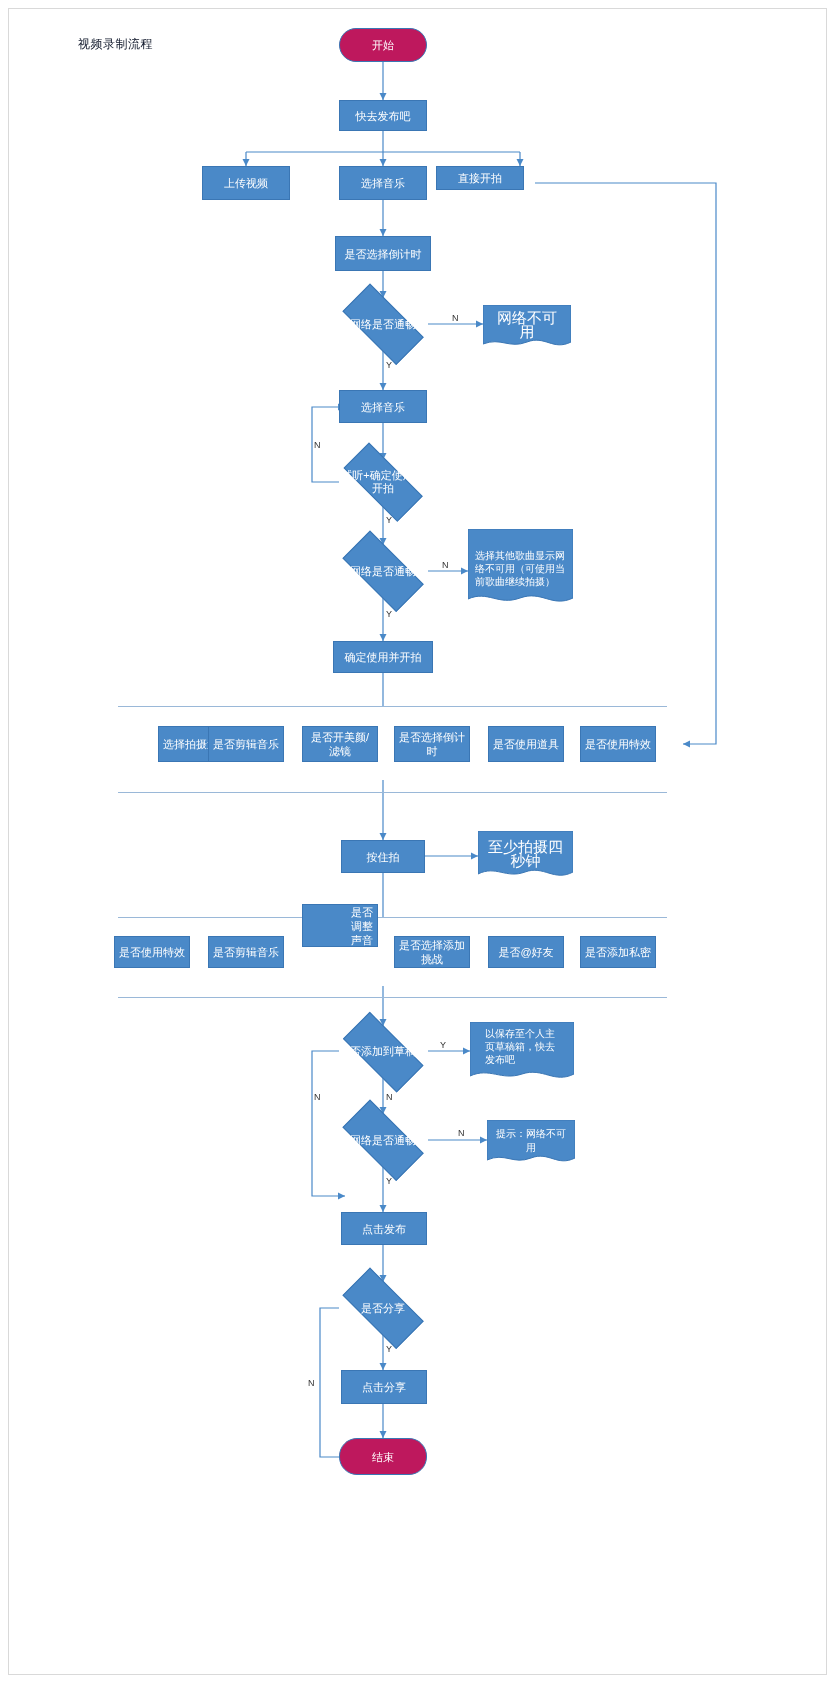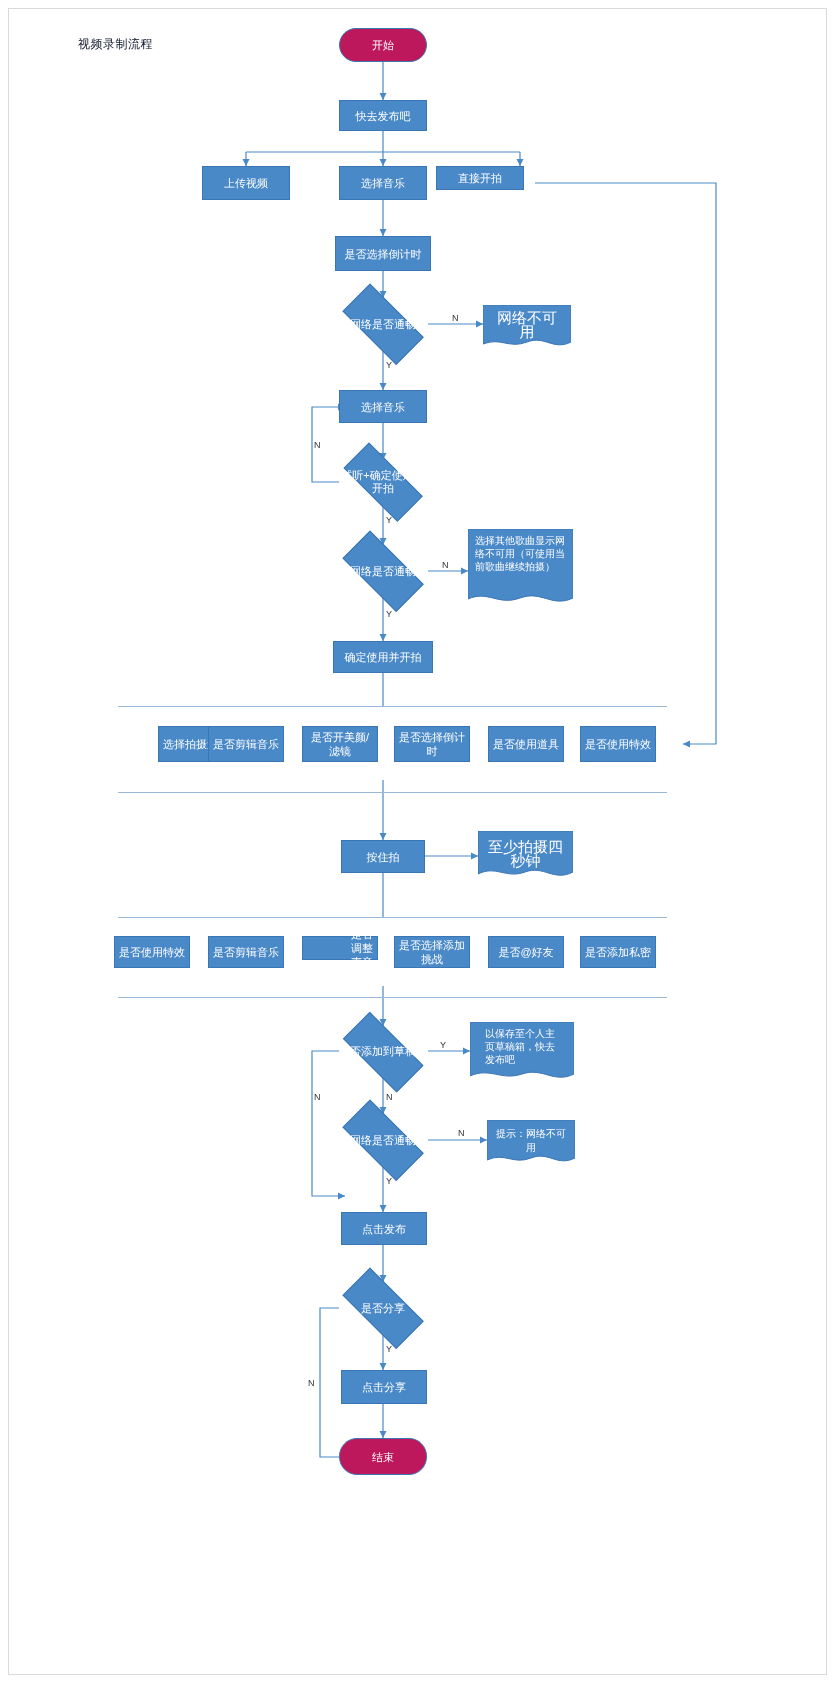--- a/index.html
+++ b/index.html
@@ -253,21 +253,21 @@
 
   <div class="diamond-wrap" style="left:331px; top:545px; width:104px; height:52px;">
     <div class="diamond-shape"></div>
     <div class="diamond-label">网络是否通畅</div>
   </div>
 
   <div class="doc" style="left:468px; top:529px; width:105px; height:79px;">
     <svg width="105" height="79" viewBox="0 0 105 79">
       <path d="M0,0 H105 V69 C84,79 74,61 52,69 C30,77 20,61 0,70 Z" fill="#4a89c8" stroke="#3a76b4" stroke-width="1"></path>
     </svg>
-    <div class="doc-label" style="font-size:10px; line-height:13px; text-align:left; align-items:flex-start; padding:5px 7px;">选择其他歌曲显示网络不可用（可使用当前歌曲继续拍摄）</div>
+    <div class="doc-label" style="font-size:10px; line-height:13px; text-align:left; align-items:flex-start; padding:20px 7px;">选择其他歌曲显示网络不可用（可使用当前歌曲继续拍摄）</div>
   </div>
 
   <div class="node rect" style="left:333px; top:641px; width:100px; height:32px;">
     <span>确定使用并开拍</span>
   </div>
 
   <div class="node rect" style="left:114px; top:726px; width:76px; height:36px;margin-left:44px;">
     <span>选择拍摄速度</span>
   </div>
   <div class="node rect" style="left:208px; top:726px; width:76px; height:36px;">
@@ -296,21 +296,21 @@
     </svg>
     <div class="doc-label">至少拍摄四秒钟</div>
   </div>
 
   <div class="node rect" style="left:114px; top:936px; width:76px; height:32px;">
     <span>是否使用特效</span>
   </div>
   <div class="node rect" style="left:208px; top:936px; width:76px; height:32px;">
     <span>是否剪辑音乐</span>
   </div>
-  <div class="node rect" style="left:302px; top:936px; width:76px; height:24px;padding-left:48px;">
+  <div class="node rect" style="left:302px; top:904px; width:76px; height:43px;padding-left:48px;">
     <span>是否调整声音</span>
   </div>
   <div class="node rect" style="left:394px; top:936px; width:76px; height:32px;">
     <span>是否选择添加挑战</span>
   </div>
   <div class="node rect" style="left:488px; top:936px; width:76px; height:32px;">
     <span>是否@好友</span>
   </div>
   <div class="node rect" style="left:580px; top:936px; width:76px; height:32px;">
     <span>是否添加私密</span>

